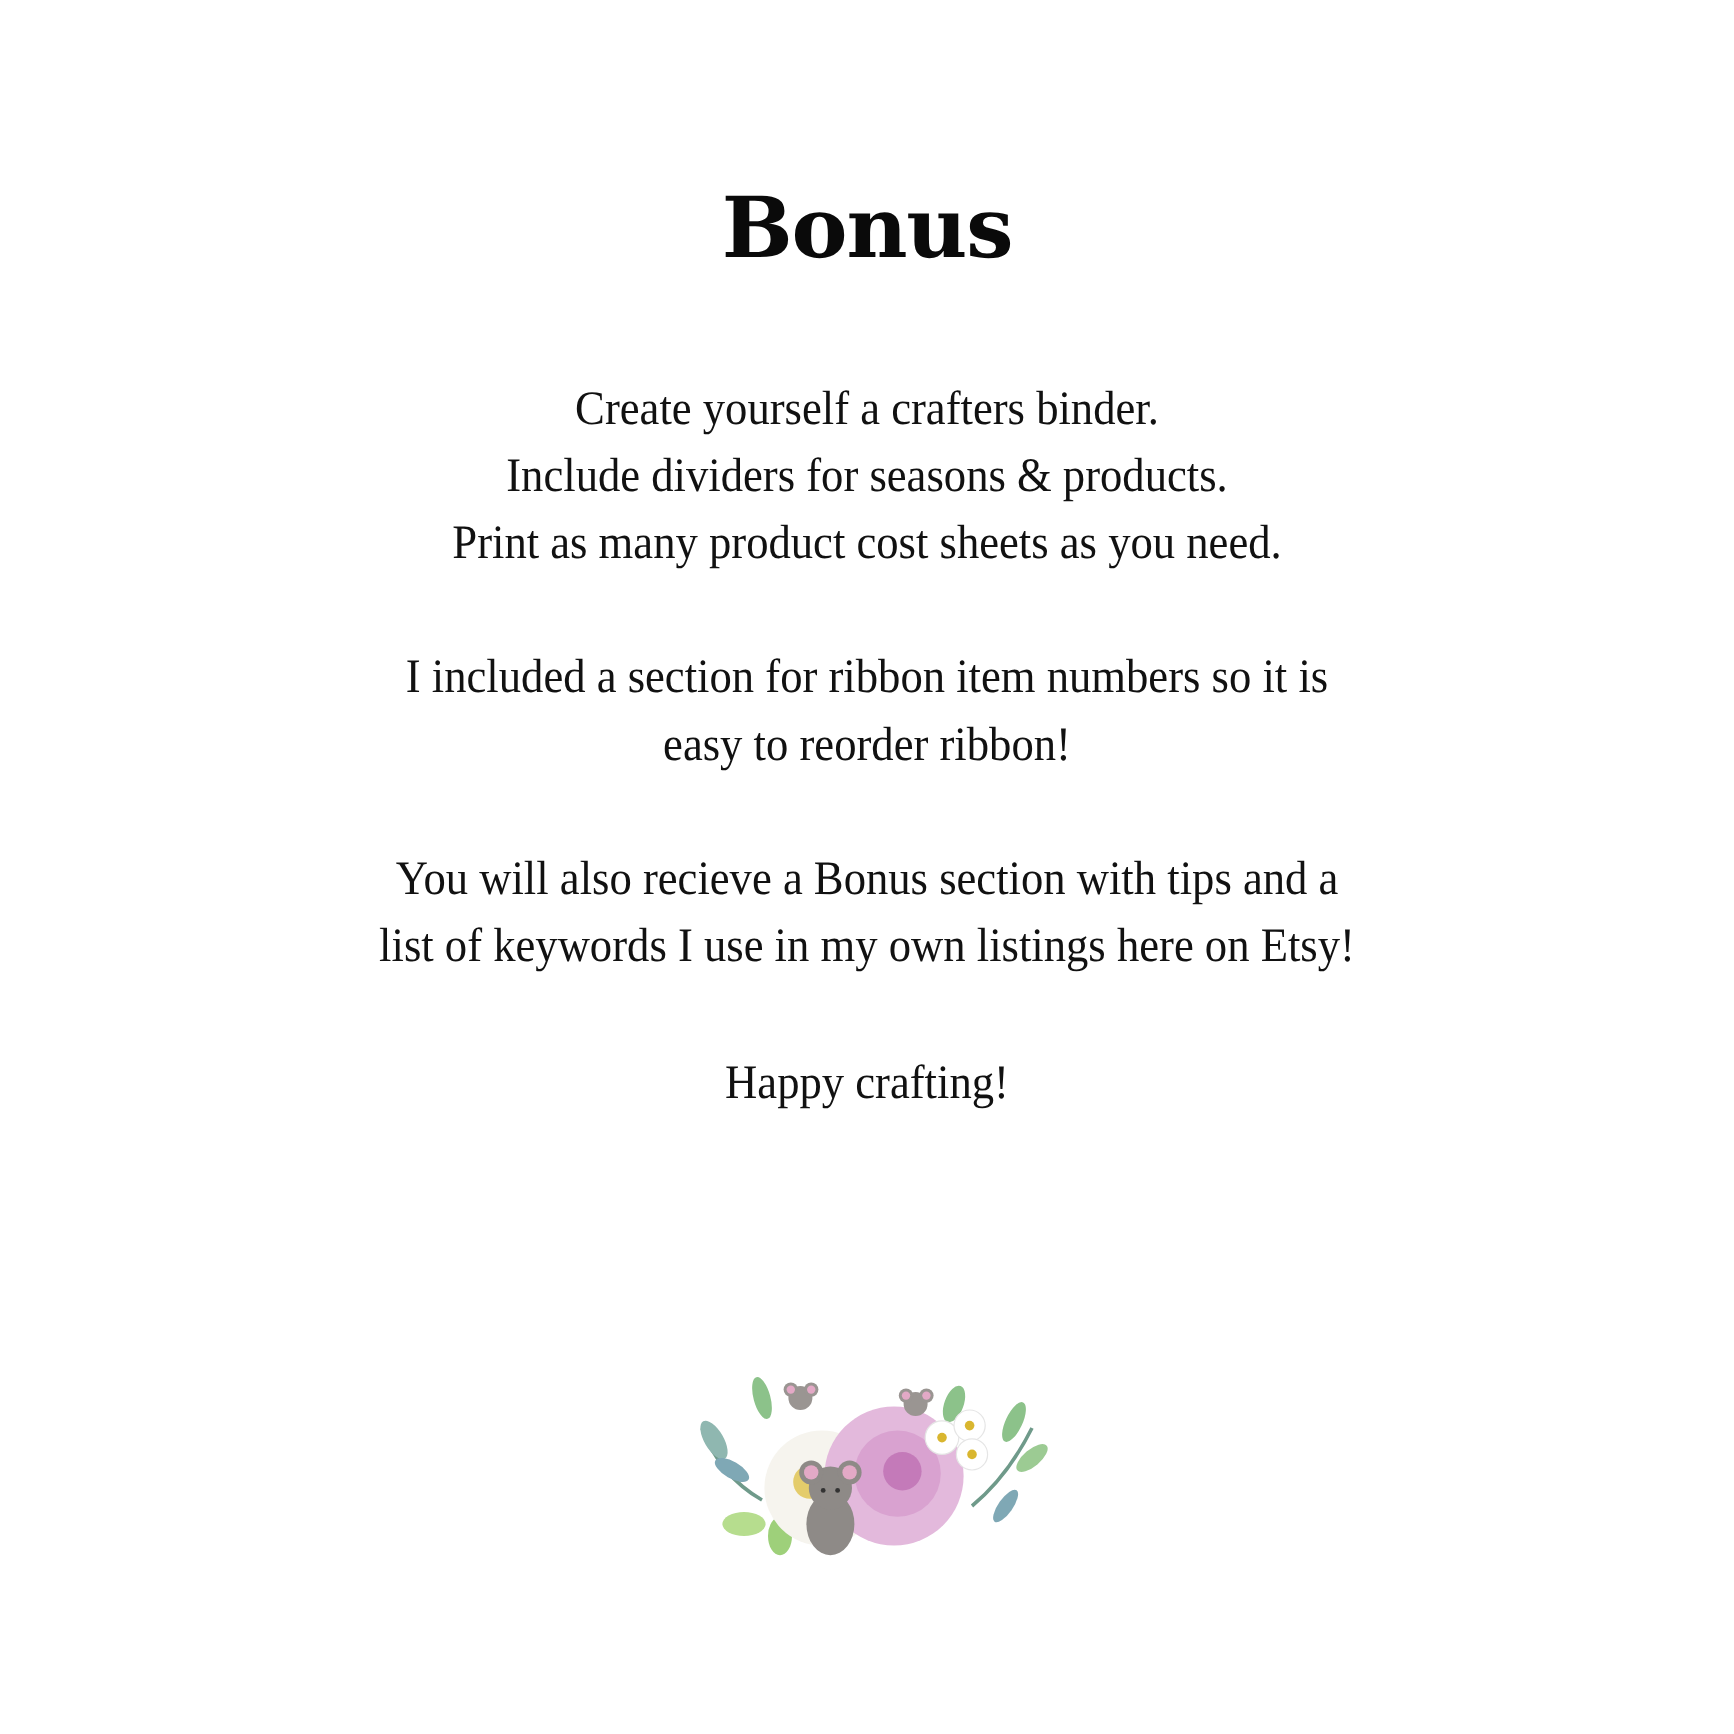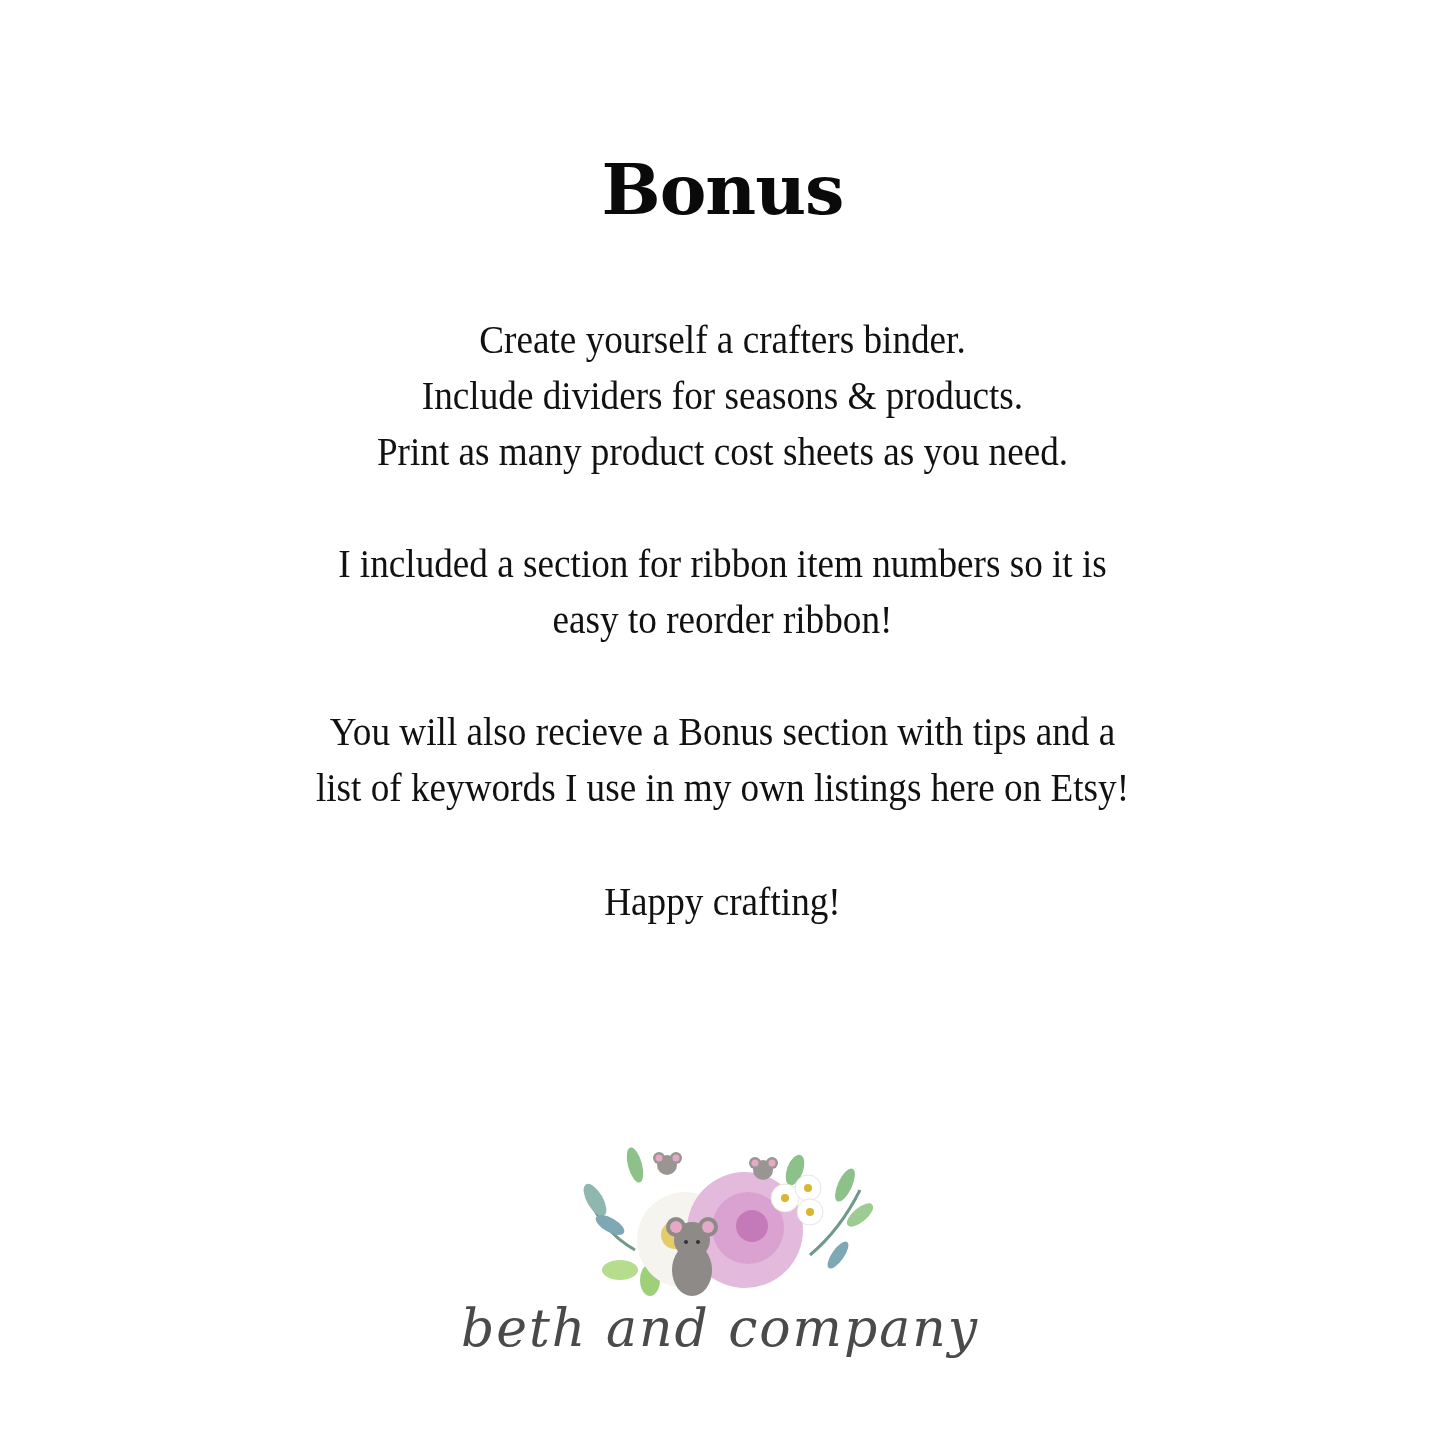--- a/index.html
+++ b/index.html
@@ -102,15 +102,14 @@
 
       <ellipse cx="272" cy="140" rx="20" ry="26" fill="#8e8a87"></ellipse>
       <circle cx="272" cy="110" r="18" fill="#8e8a87"></circle>
       <circle cx="256" cy="97" r="10" fill="#8e8a87"></circle>
         <circle cx="256" cy="97" r="6" fill="#e3a9c6"></circle>
       <circle cx="288" cy="97" r="10" fill="#8e8a87"></circle>
         <circle cx="288" cy="97" r="6" fill="#e3a9c6"></circle>
       <circle cx="266" cy="112" r="2" fill="#333"></circle>
       <circle cx="278" cy="112" r="2" fill="#333"></circle>
     </svg>
-    <div class="logo-text">beth and company</div>
   </div>
 </div>
 
 </body></html>

